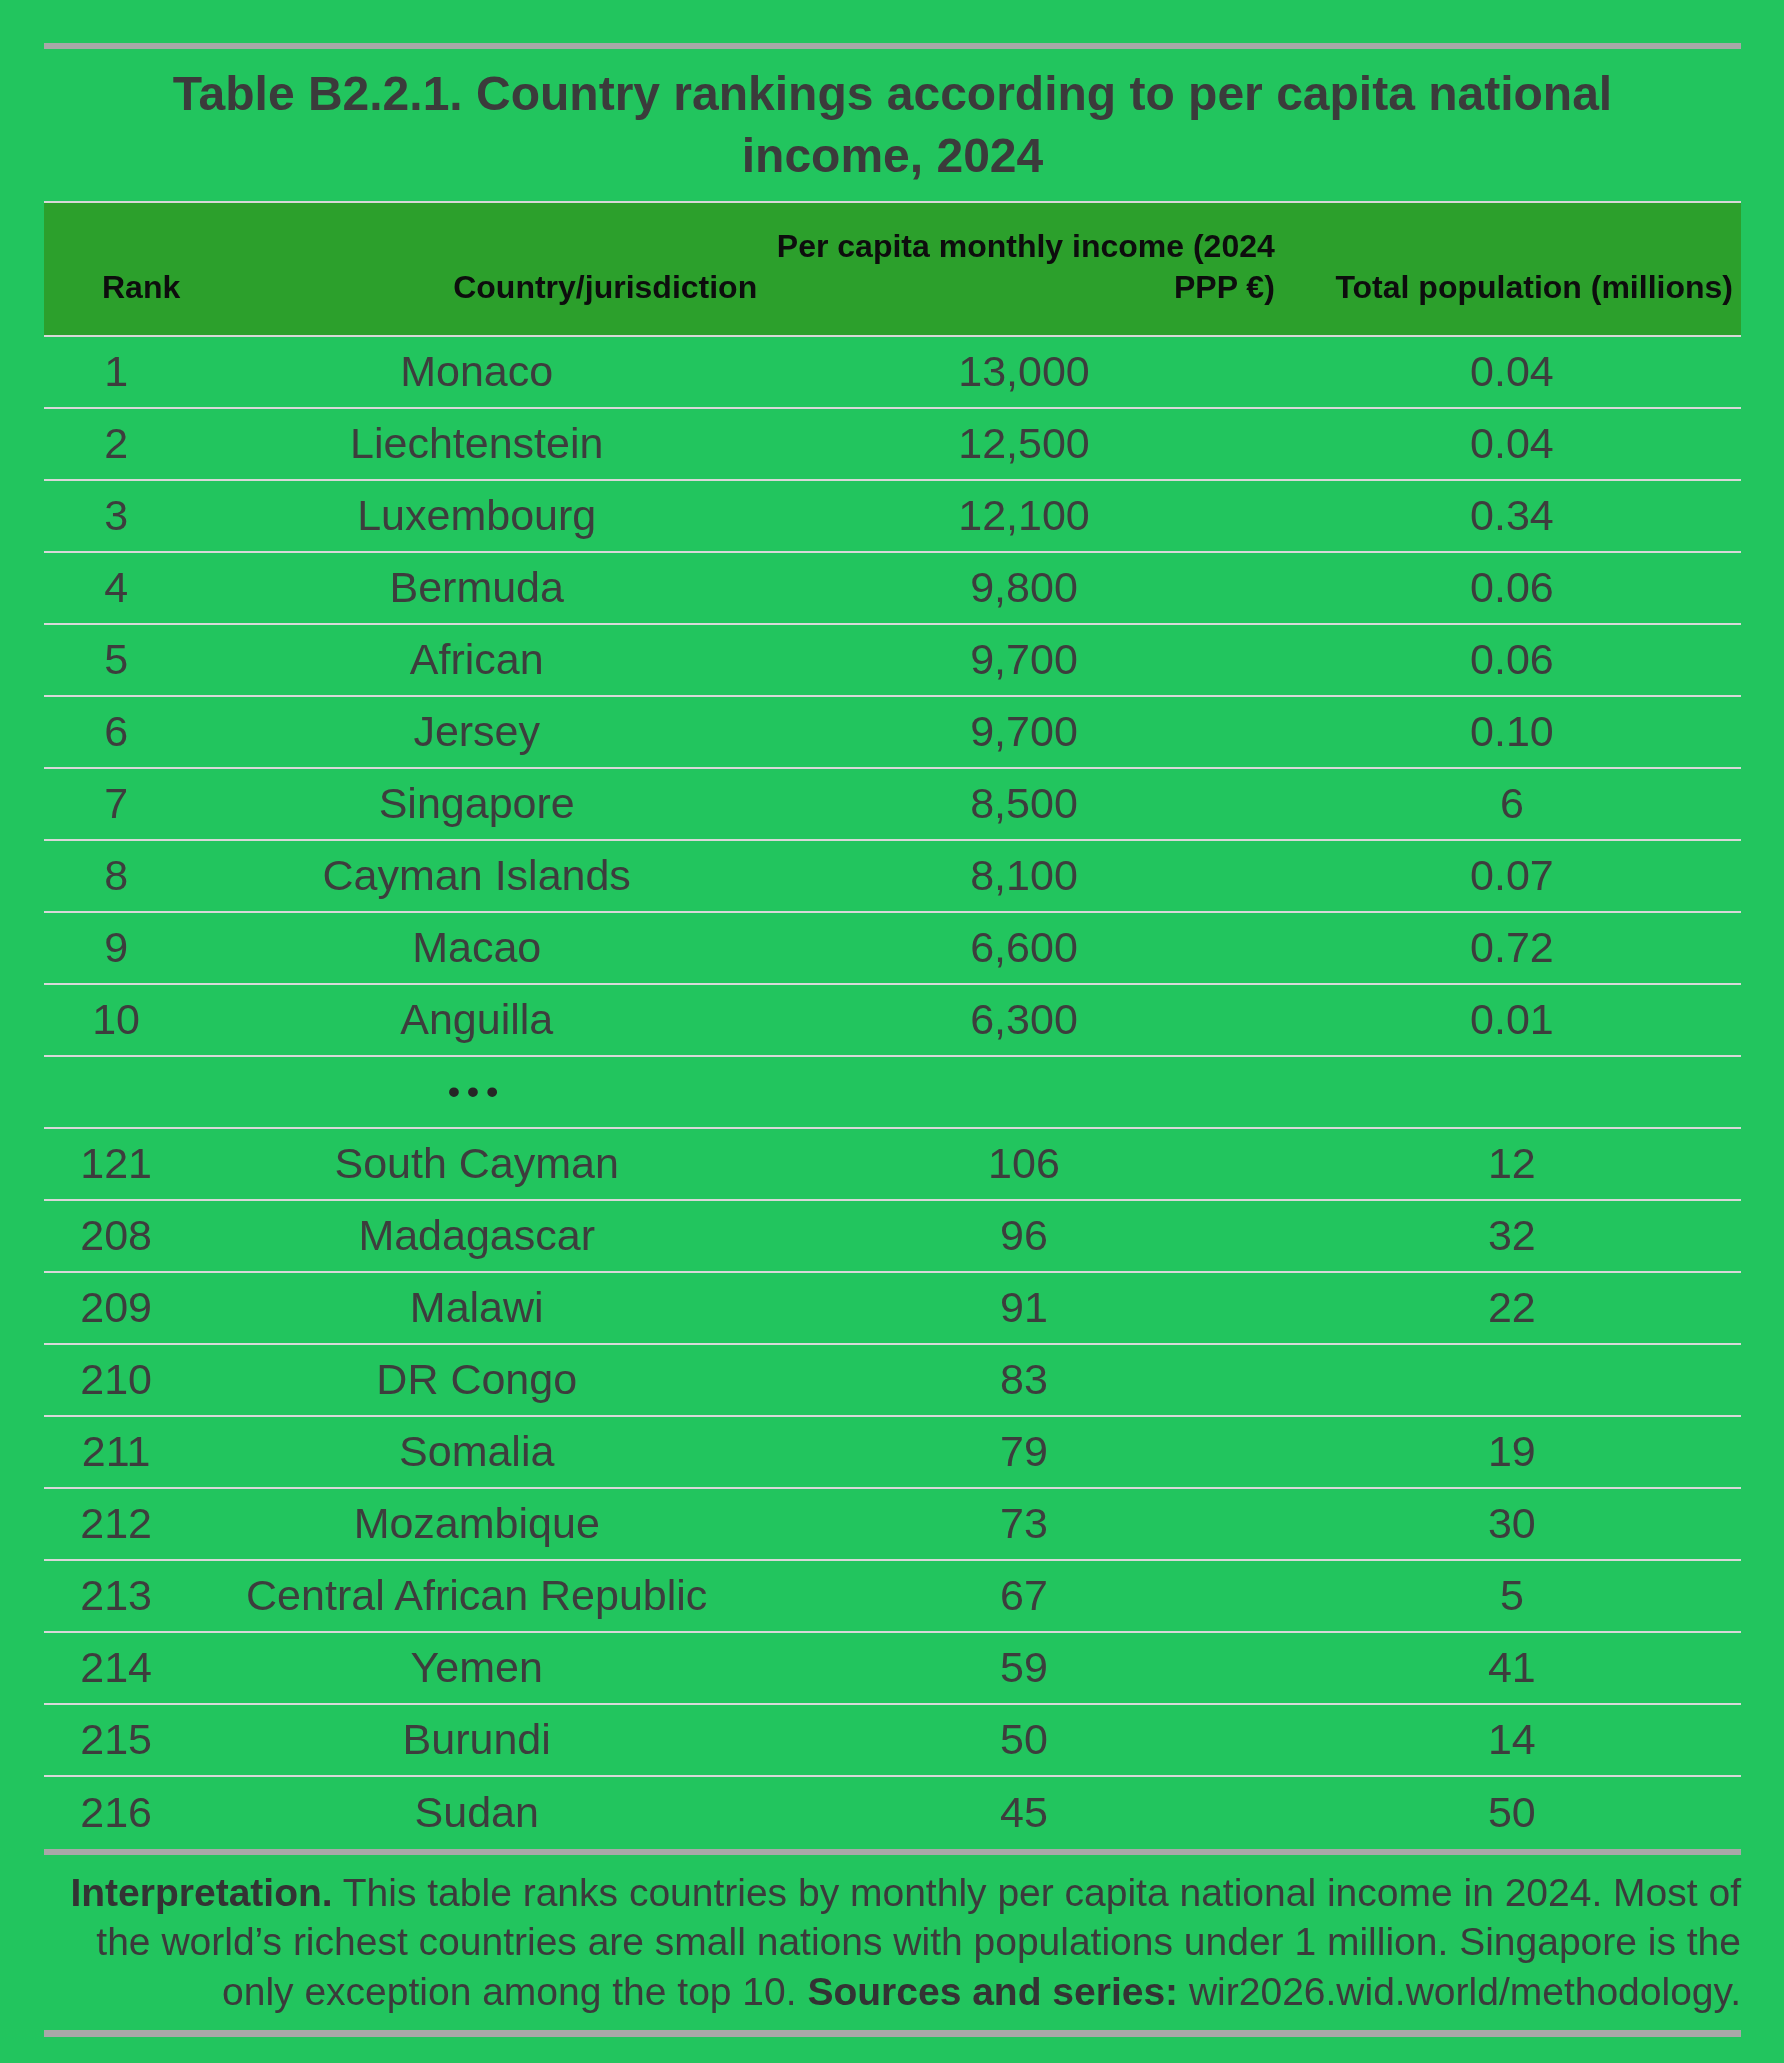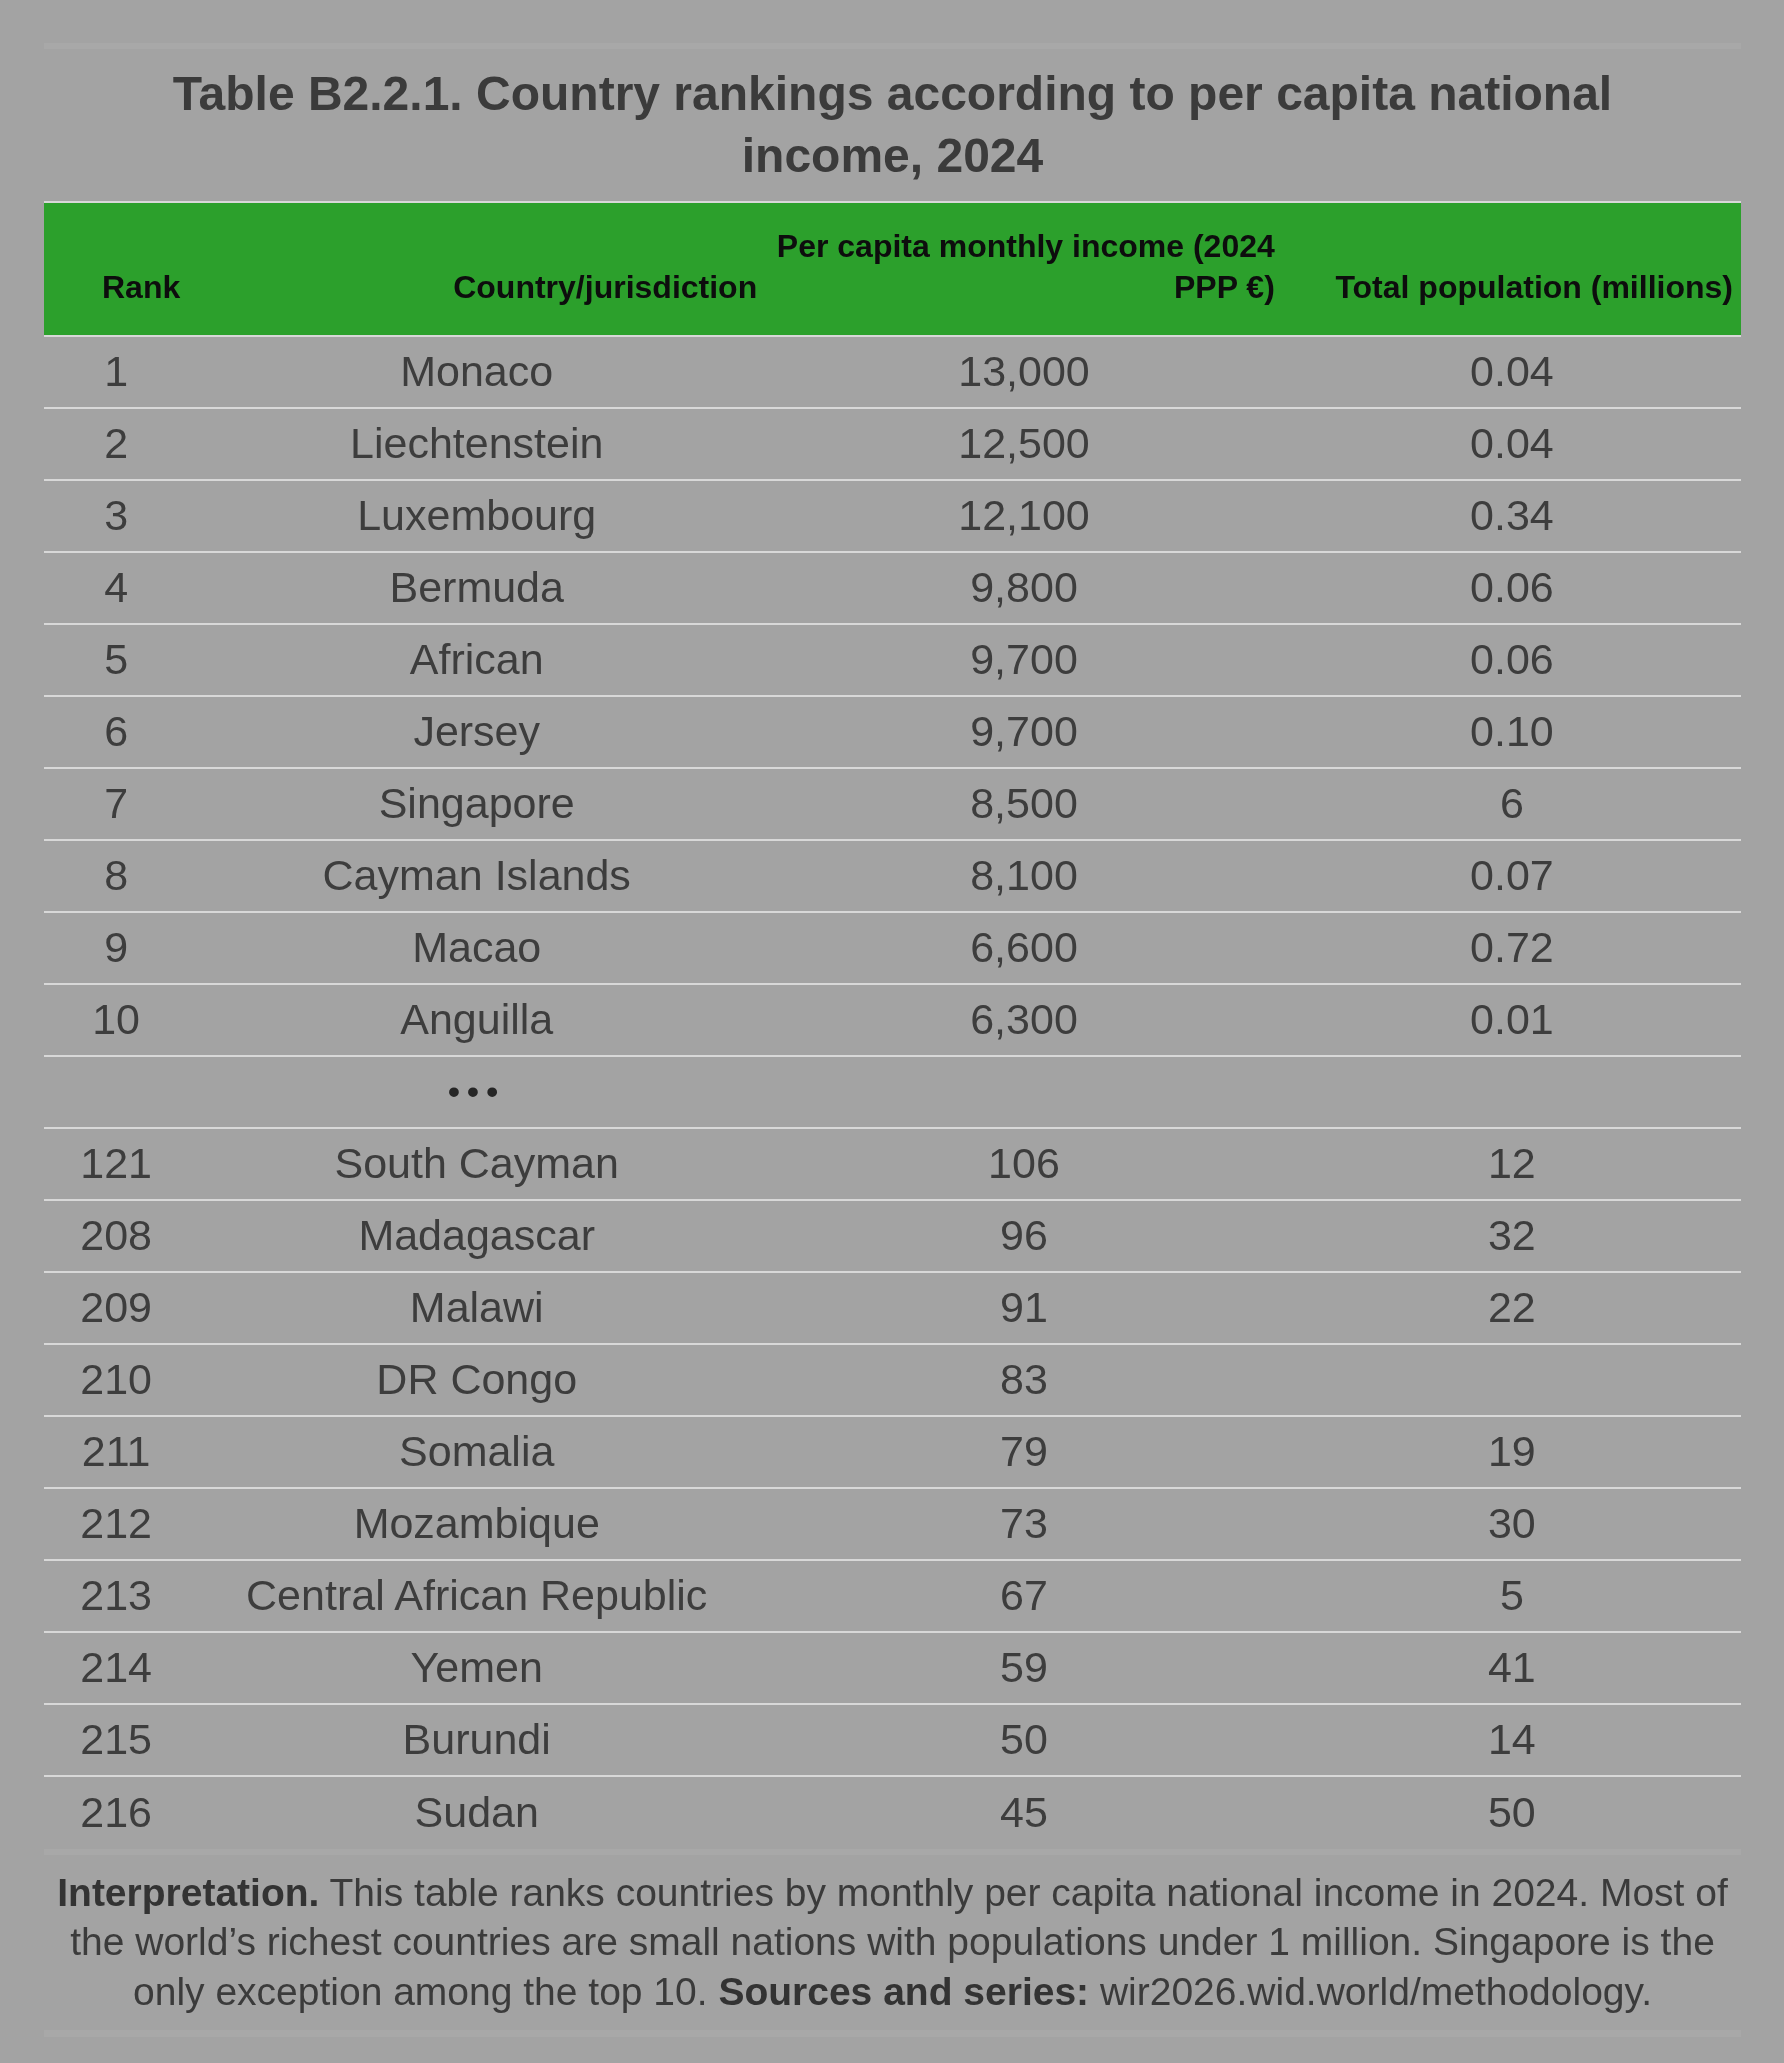--- a/index.html
+++ b/index.html
@@ -1,19 +1,19 @@
 <!DOCTYPE html>
 <html style="font-size:13px"><head>
 <meta charset="utf-8">
 <style>
   html,body{margin:0;padding:0;background:#ffffff;}
   .page{
     position:relative;
     width:1785px;height:2064px;
-    background:#a3a3a3;
+    background:#22c55e;
     font-family:"Liberation Sans",sans-serif;
     overflow:hidden;
   }
   .content{margin:43px 44px 0 44px;}
   .rule{height:6.4px;background:#a8a8a8;}
   .title{
     font-size:48px;font-weight:bold;color:#3b3b3b;
     text-align:center;line-height:1.3;
     padding:13.7px 32px 13px;
   }
@@ -38,21 +38,21 @@
     height:72px;
     align-items:center;
     border-bottom:2.4px solid #d8d8d8;
     box-sizing:border-box;
   }
   .tr:last-child{border-bottom:none;}
   .td{font-size:43px;color:#3d3d3d;text-align:center;white-space:nowrap;}
   .ellipsis-cell{font-size:34px;font-weight:bold;color:#262626;letter-spacing:7.3px;text-align:center;}
   .footer{
     font-size:39px;color:#3b3b3b;line-height:1.26;
-    padding:13px 0 14.5px;text-align:center;
+    padding:13px 0 14.5px;text-align:right;
   }
   .footer b{font-weight:bold;color:#333333;}
 </style>
 </head>
 <body>
 
 <div class="page">
   <div class="content">
 
     <div class="rule"></div>

